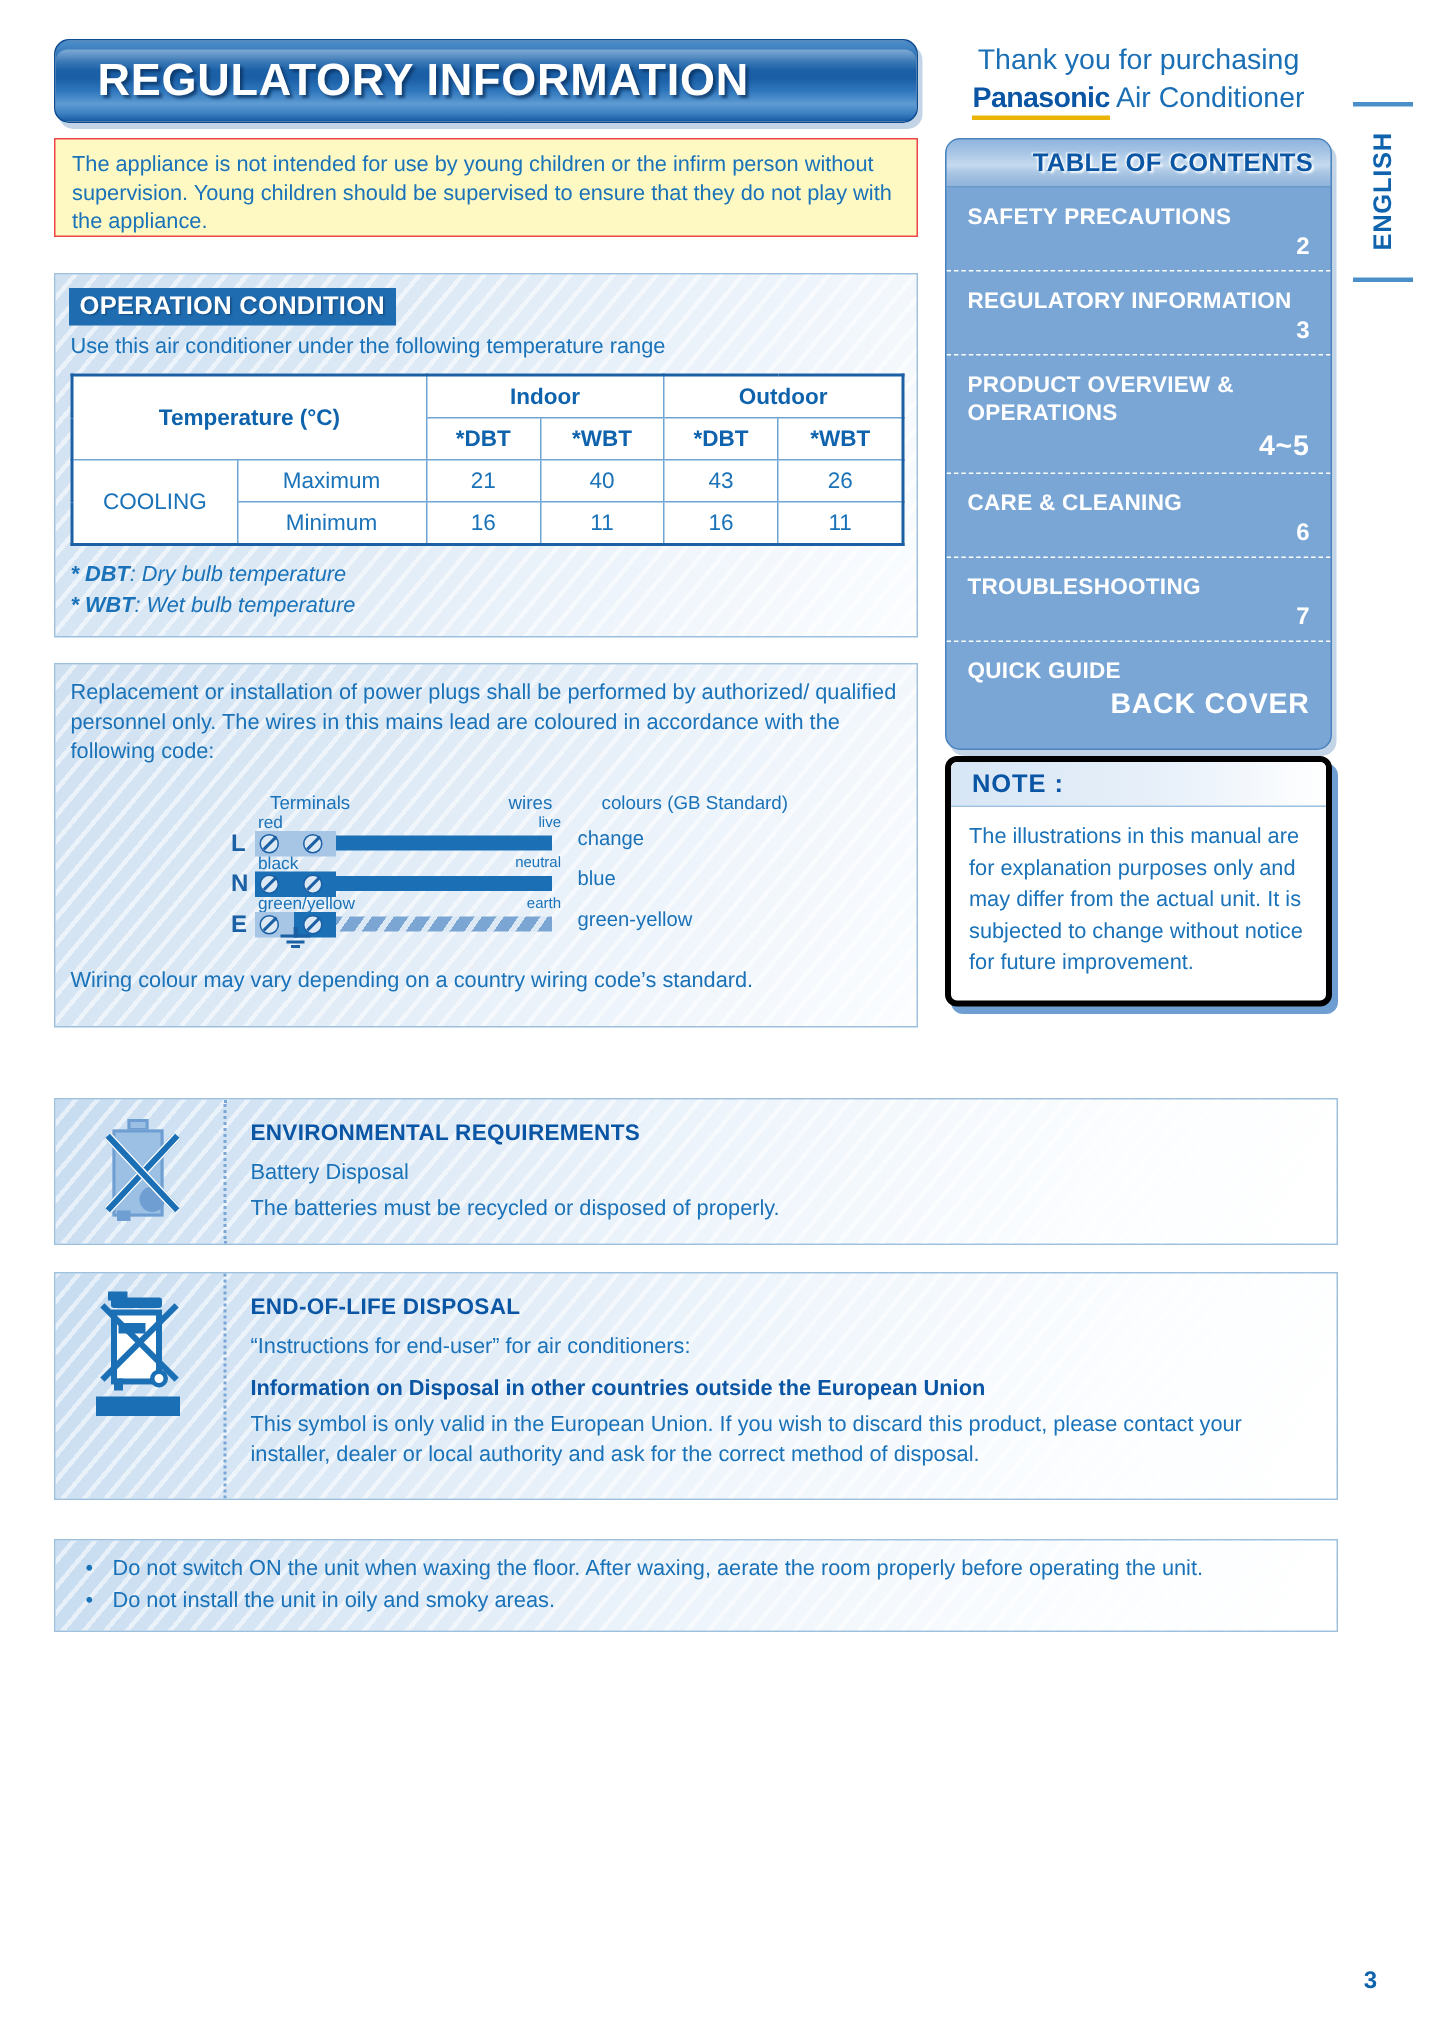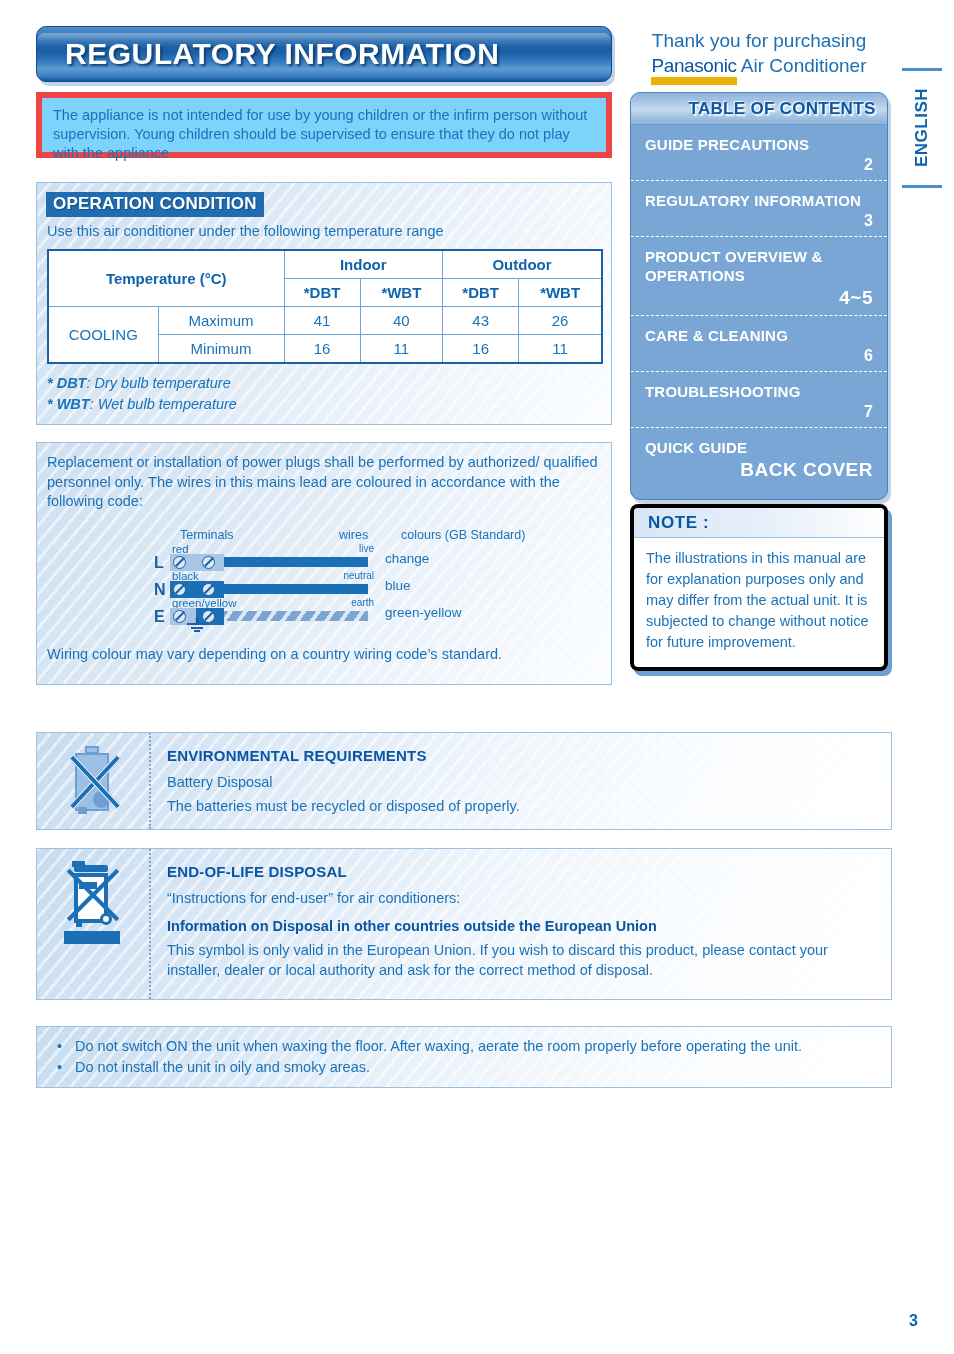--- a/index.html
+++ b/index.html
@@ -60,24 +60,24 @@
   
   #thankyou {
     position: absolute;
     left: 628px; top: 28px; width: 262px;
     text-align: center;
     color: #1b6fb5;
     font-size: 19px;
     line-height: 25px;
   }
   #thankyou .brand {
-    font-weight: normal;
+    font-weight: bold;
     color: #0b56a4;
     letter-spacing: -0.4px;
-    border-bottom: 8px solid #eab308;
+    border-bottom: 3px solid #eab308;
     padding-bottom: 1px;
   }
 
   
   #english-tab {
     position: absolute;
     left: 902px; top: 68px;
     width: 40px; height: 120px;
     border-top: 3px solid #4a8fc9;
     border-bottom: 3px solid #4a8fc9;
@@ -90,22 +90,22 @@
     font-weight: bold;
     color: #0f63ad;
     letter-spacing: 0.5px;
   }
 
   
   #children-warning {
     position: absolute;
     left: 36px; top: 92px;
     width: 576px; height: 66px;
-    border: 6px solid #ef4444;
-    background: #7dd3fc;
+    border: 1px solid #ef4444;
+    background: #fef9c3;
     padding: 8px 12px 0 11px;
   }
   #children-warning p {
     color: #1a72b8;
     font-size: 14.5px;
     line-height: 19px;
   }
 
   
   #operation-condition {
@@ -534,21 +534,21 @@
     </tr>
     <tr>
       <th>*DBT</th>
       <th>*WBT</th>
       <th>*DBT</th>
       <th>*WBT</th>
     </tr>
     <tr>
       <td rowspan="2" style="width:110px">COOLING</td>
       <td style="width:126px">Maximum</td>
-      <td>41</td>
+      <td>21</td>
       <td>40</td>
       <td>43</td>
       <td>26</td>
     </tr>
     <tr>
       <td>Minimum</td>
       <td>16</td>
       <td>11</td>
       <td>16</td>
       <td>11</td>
@@ -622,21 +622,21 @@
 
   <div class="wp-footer">Wiring colour may vary depending on a country wiring code’s standard.</div>
 </div>
 
 <div id="toc">
   <div id="toc-header">
     <span>TABLE OF CONTENTS</span>
   </div>
 
   <div class="toc-item">
-    <span class="toc-title">GUIDE PRECAUTIONS</span>
+    <span class="toc-title">SAFETY PRECAUTIONS</span>
     <span class="toc-page">2</span>
   </div>
   <div class="toc-item">
     <span class="toc-title">REGULATORY INFORMATION</span>
     <span class="toc-page">3</span>
   </div>
   <div class="toc-item">
     <span class="toc-title">PRODUCT OVERVIEW &amp; OPERATIONS</span>
     <span class="toc-page big">4~5</span>
   </div>

